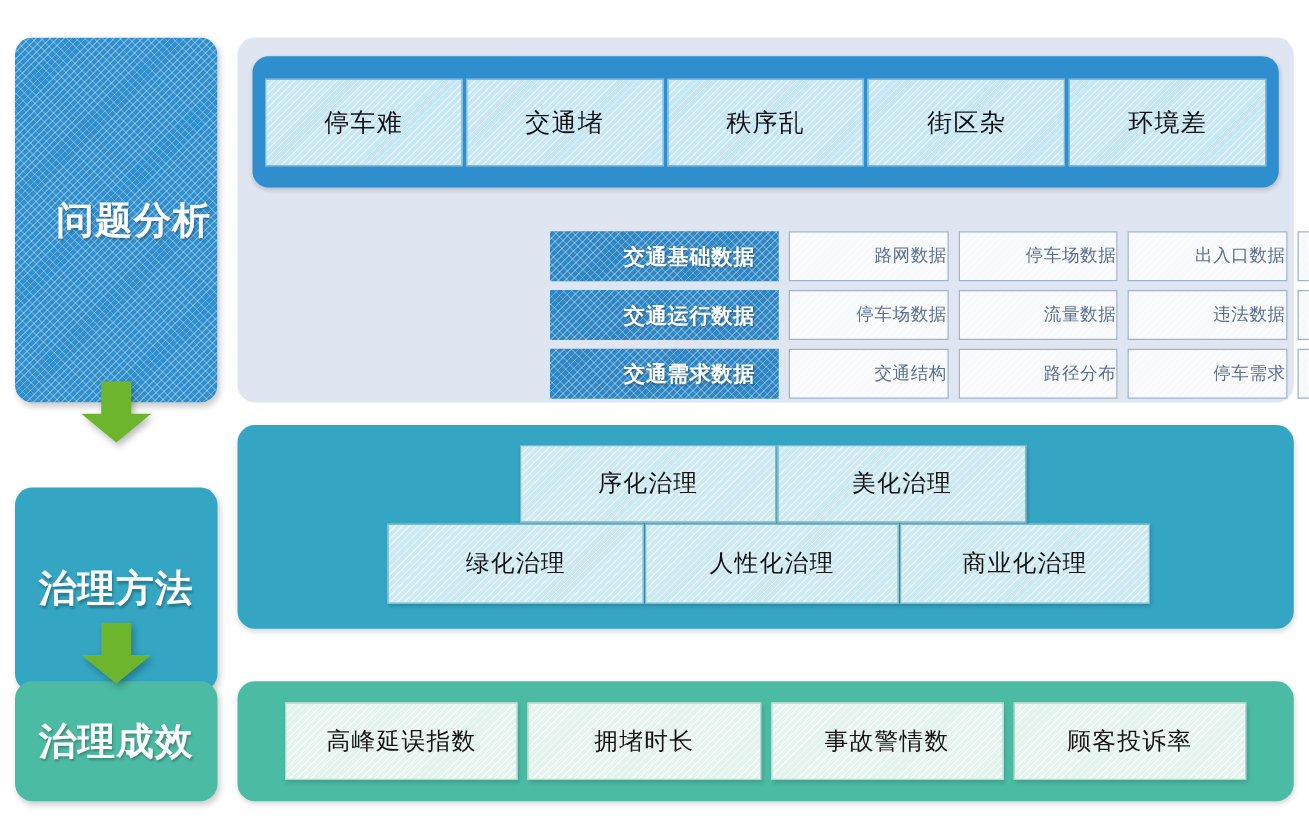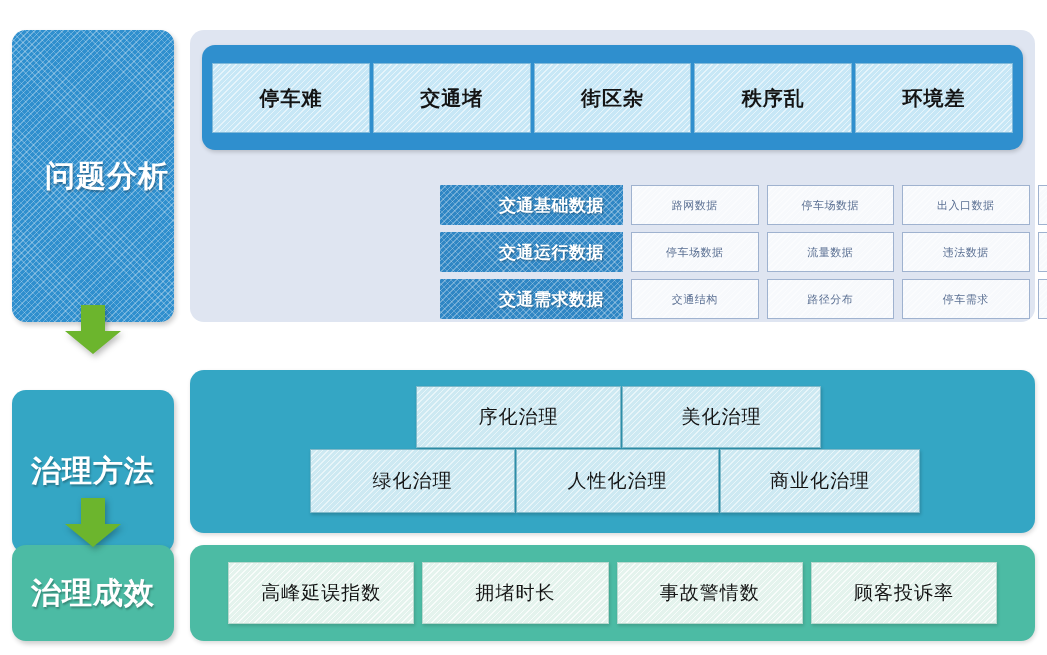--- a/index.html
+++ b/index.html
@@ -105,21 +105,20 @@
     display:flex;gap:3px;
   }
   .problem-cell{
     flex:1;
     background-color:#c7e7f6;
     border:1px solid #7fb9da;
     display:flex;align-items:center;justify-content:center;
     font-size:20px;color:#141414;
     letter-spacing:1px;
     box-sizing:border-box;
-    font-weight:bold;
   }
 
   
   #matrix{
     position:absolute;
     left:250px;top:155px;width:725px;
     display:flex;flex-direction:column;gap:7px;
   }
   .matrix-row{display:flex;gap:8px;height:40px;}
   .matrix-head{
@@ -129,30 +128,30 @@
     color:#ffffff;font-weight:bold;font-size:17px;
     letter-spacing:.5px;
     text-shadow:1px 1px 2px rgba(0,0,0,.30);
     box-sizing:border-box;
     padding-left:40px;
   }
   .matrix-cell{
     flex:1;
     background-color:#f7f9fc;
     border:1px solid #9fb2cf;
-    display:flex;align-items:center;justify-content:center;
-    font-size:11px;color:#5a6f92;
+    display:flex;align-items:center;justify-content:flex-end;
+    font-size:14px;color:#5a6f92;
     letter-spacing:.5px;
     box-sizing:border-box;
   }
 
   
   #panel-method{
     position:absolute;
-    left:190px;top:370px;width:845px;height:163px;
+    left:190px;top:340px;width:845px;height:163px;
     background:#34a6c4;
     border-radius:14px;
     box-shadow:1px 2px 4px rgba(0,0,0,.15);
     box-sizing:border-box;
   }
   .method-box{
     position:absolute;
     background-color:#cde9f2;
     border:1px solid #7fb9c9;
     display:flex;align-items:center;justify-content:center;
@@ -225,24 +224,24 @@
 
     <div id="problem-band">
       <div id="problem-cells">
         <div class="problem-cell tex-diag">
           <span>停车难</span>
         </div>
         <div class="problem-cell tex-diag">
           <span>交通堵</span>
         </div>
         <div class="problem-cell tex-diag">
+          <span>秩序乱</span>
+        </div>
+        <div class="problem-cell tex-diag">
           <span>街区杂</span>
-        </div>
-        <div class="problem-cell tex-diag">
-          <span>秩序乱</span>
         </div>
         <div class="problem-cell tex-diag">
           <span>环境差</span>
         </div>
       </div>
     </div>
 
     <div id="matrix">
 
       <div class="matrix-row">

